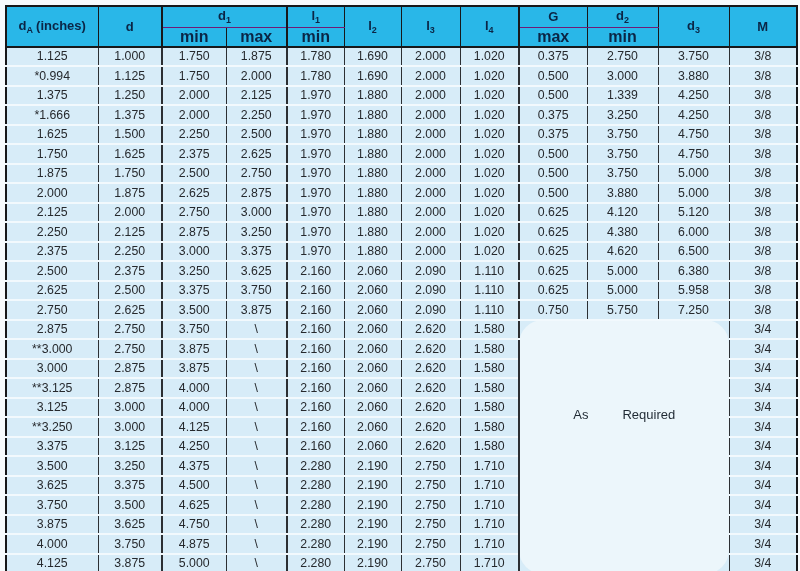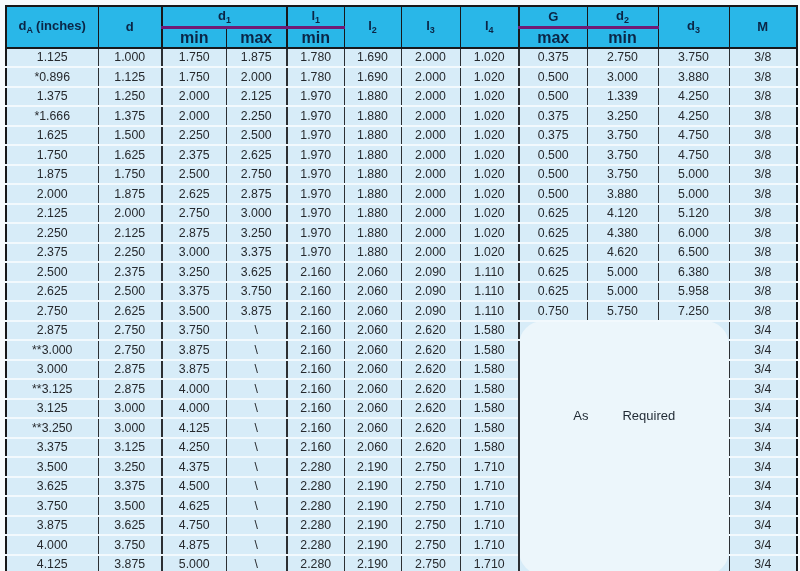--- a/index.html
+++ b/index.html
@@ -33,21 +33,21 @@
     color: #0b2545;
     font-weight: 700;
     font-size: 13px;
     padding: 0;
     text-align: center;
     vertical-align: middle;
     border-left: 1px solid #17181a;
   }
   thead tr.h1 { height: 21px; }
   thead tr.h2 { height: 16px; }
-  thead th.split { border-bottom: 3px solid #701a75; }
+  thead th.split { border-bottom: 1px solid #701a75; }
   thead th.sub-h { font-weight: 600; font-size: 16px; }
   sub { font-size: 9px; vertical-align: -3px; }
   .sfx { margin-left: 3px; font-weight: 700; }
 
   tbody td {
     background: #d7ecf8;
     color: #26292d;
     font-size: 12.3px;
     text-align: center;
     vertical-align: middle;
@@ -127,21 +127,21 @@
           <td class="c4">1.780</td>
           <td class="c5">1.690</td>
           <td class="c6">2.000</td>
           <td class="c7">1.020</td>
           <td class="c8">0.375</td>
           <td class="c9">2.750</td>
           <td class="c10">3.750</td>
           <td class="c11">3/8</td>
         </tr>
         <tr>
-          <td class="c0">*0.896</td>
+          <td class="c0">*0.994</td>
           <td class="c1">1.125</td>
           <td class="c2">1.750</td>
           <td class="c3">2.000</td>
           <td class="c4">1.780</td>
           <td class="c5">1.690</td>
           <td class="c6">2.000</td>
           <td class="c7">1.020</td>
           <td class="c8">0.500</td>
           <td class="c9">3.000</td>
           <td class="c10">3.880</td>

